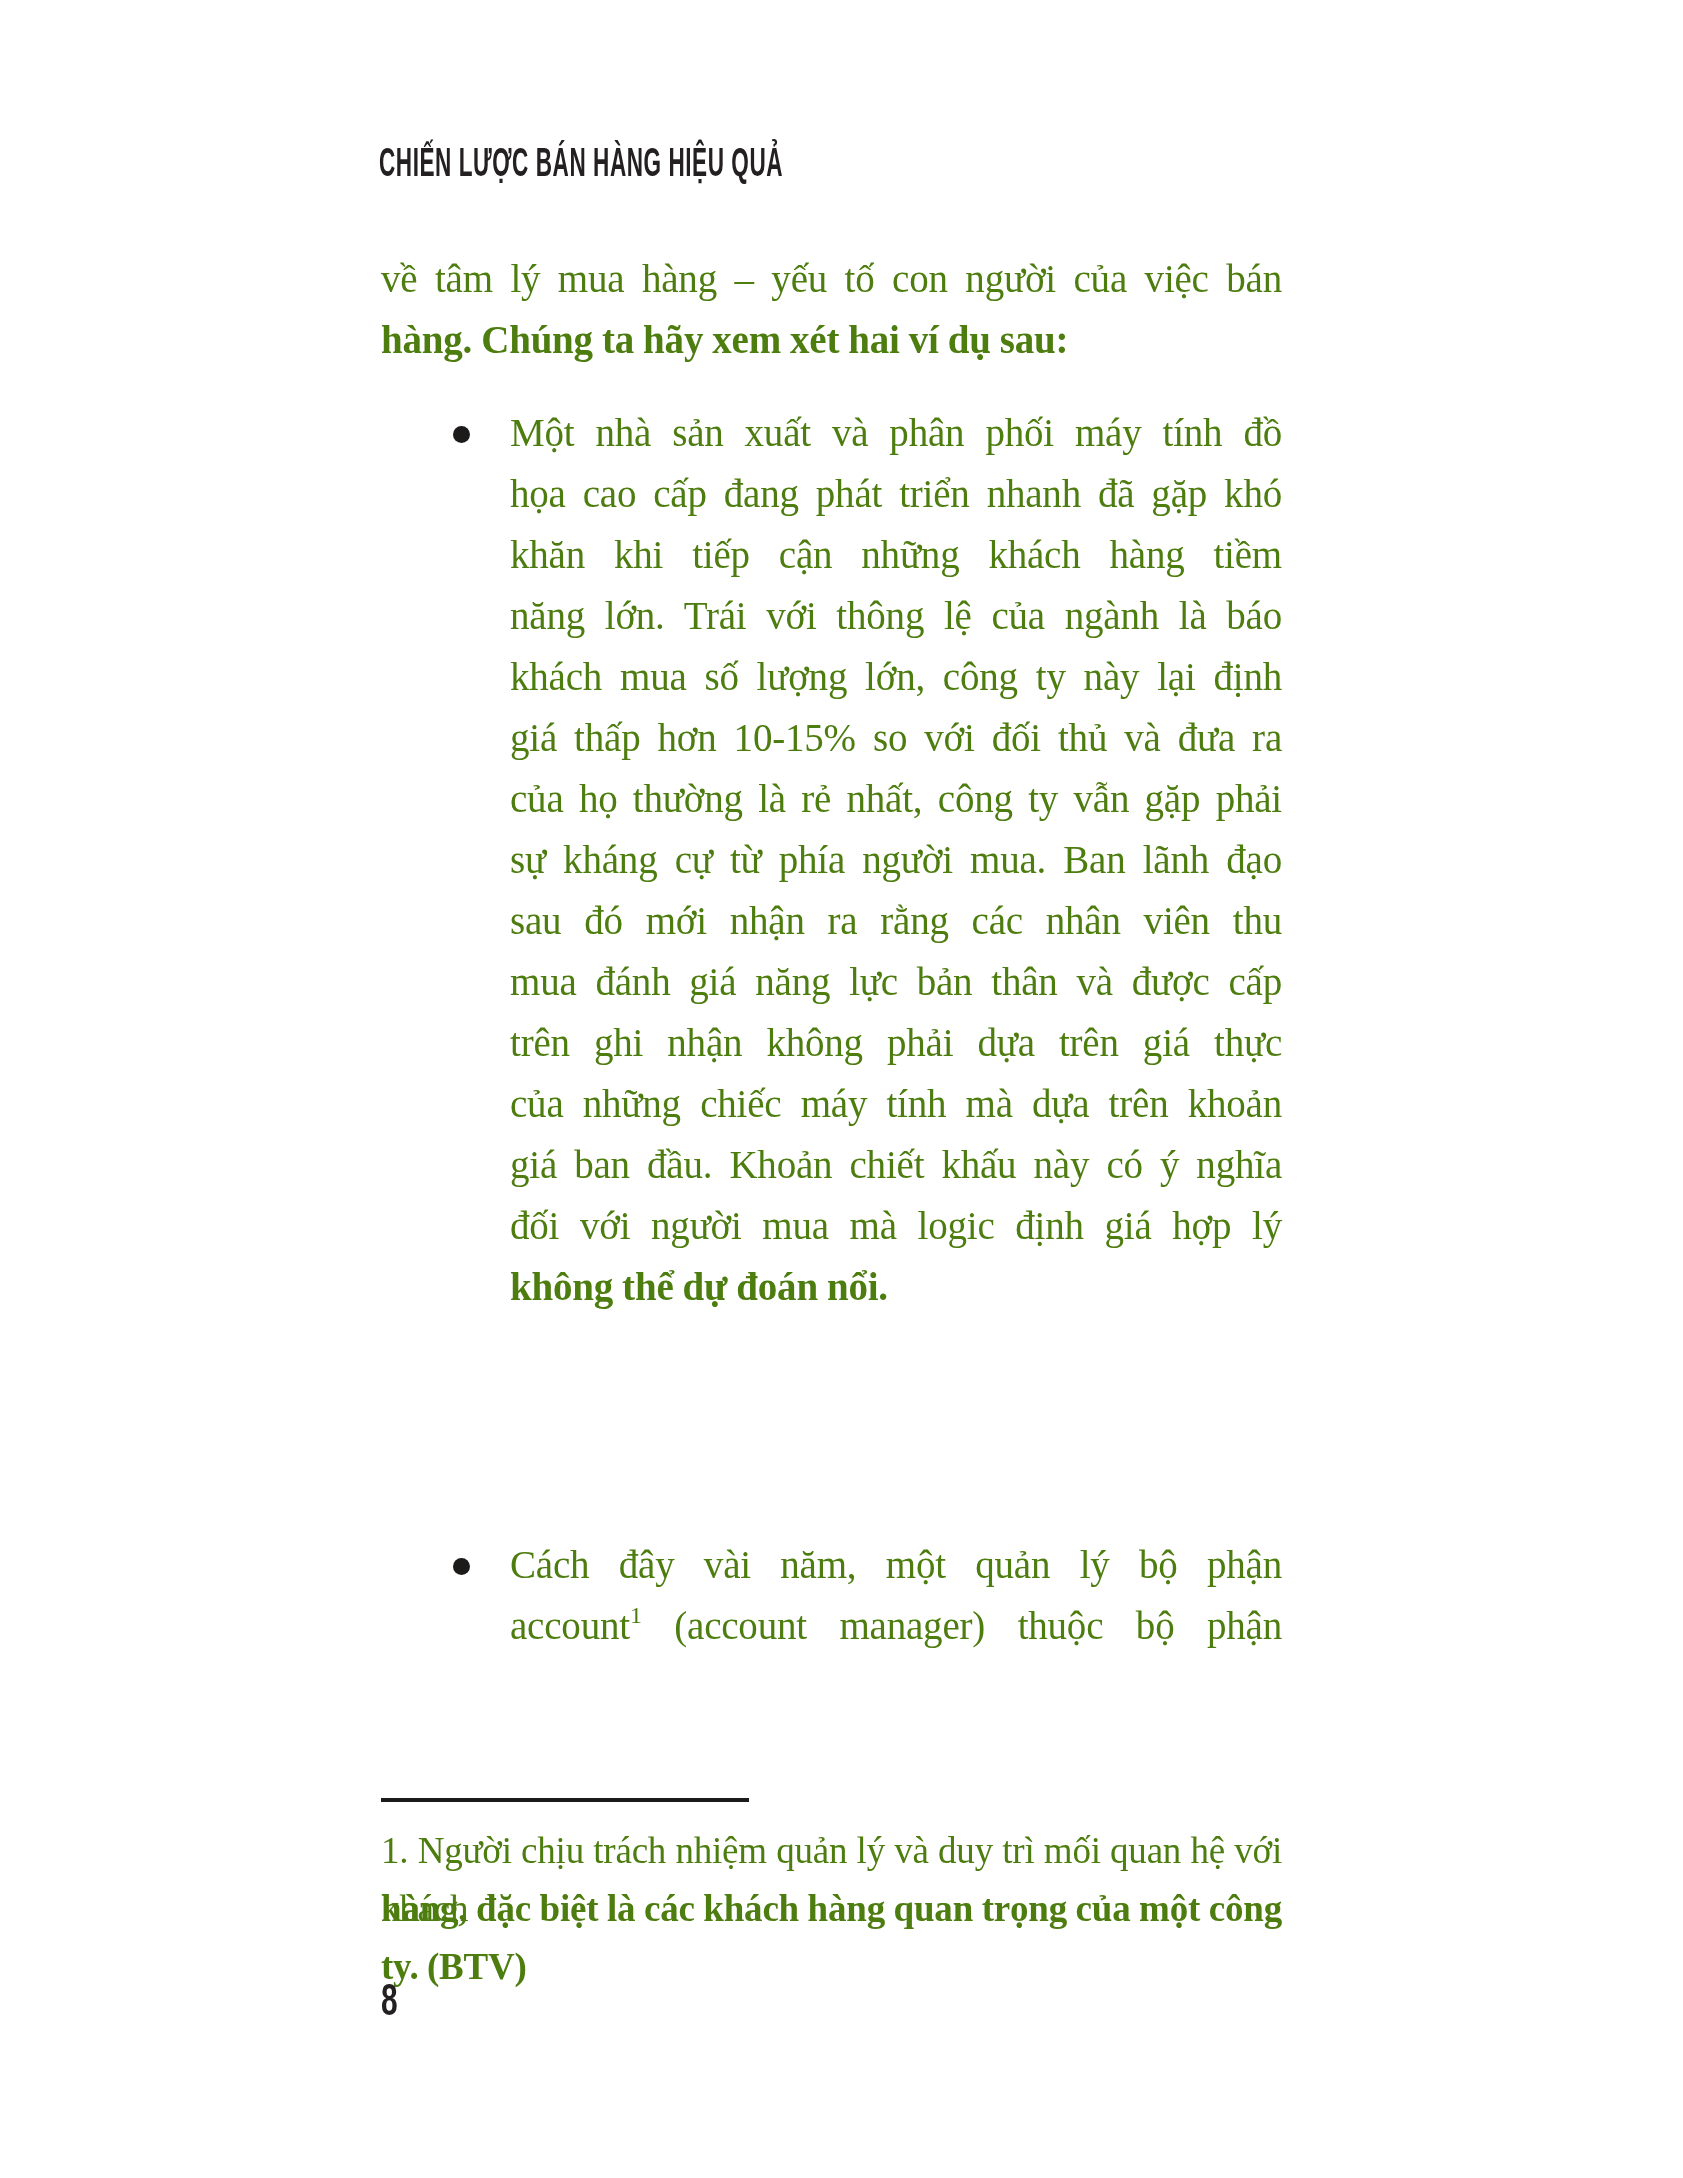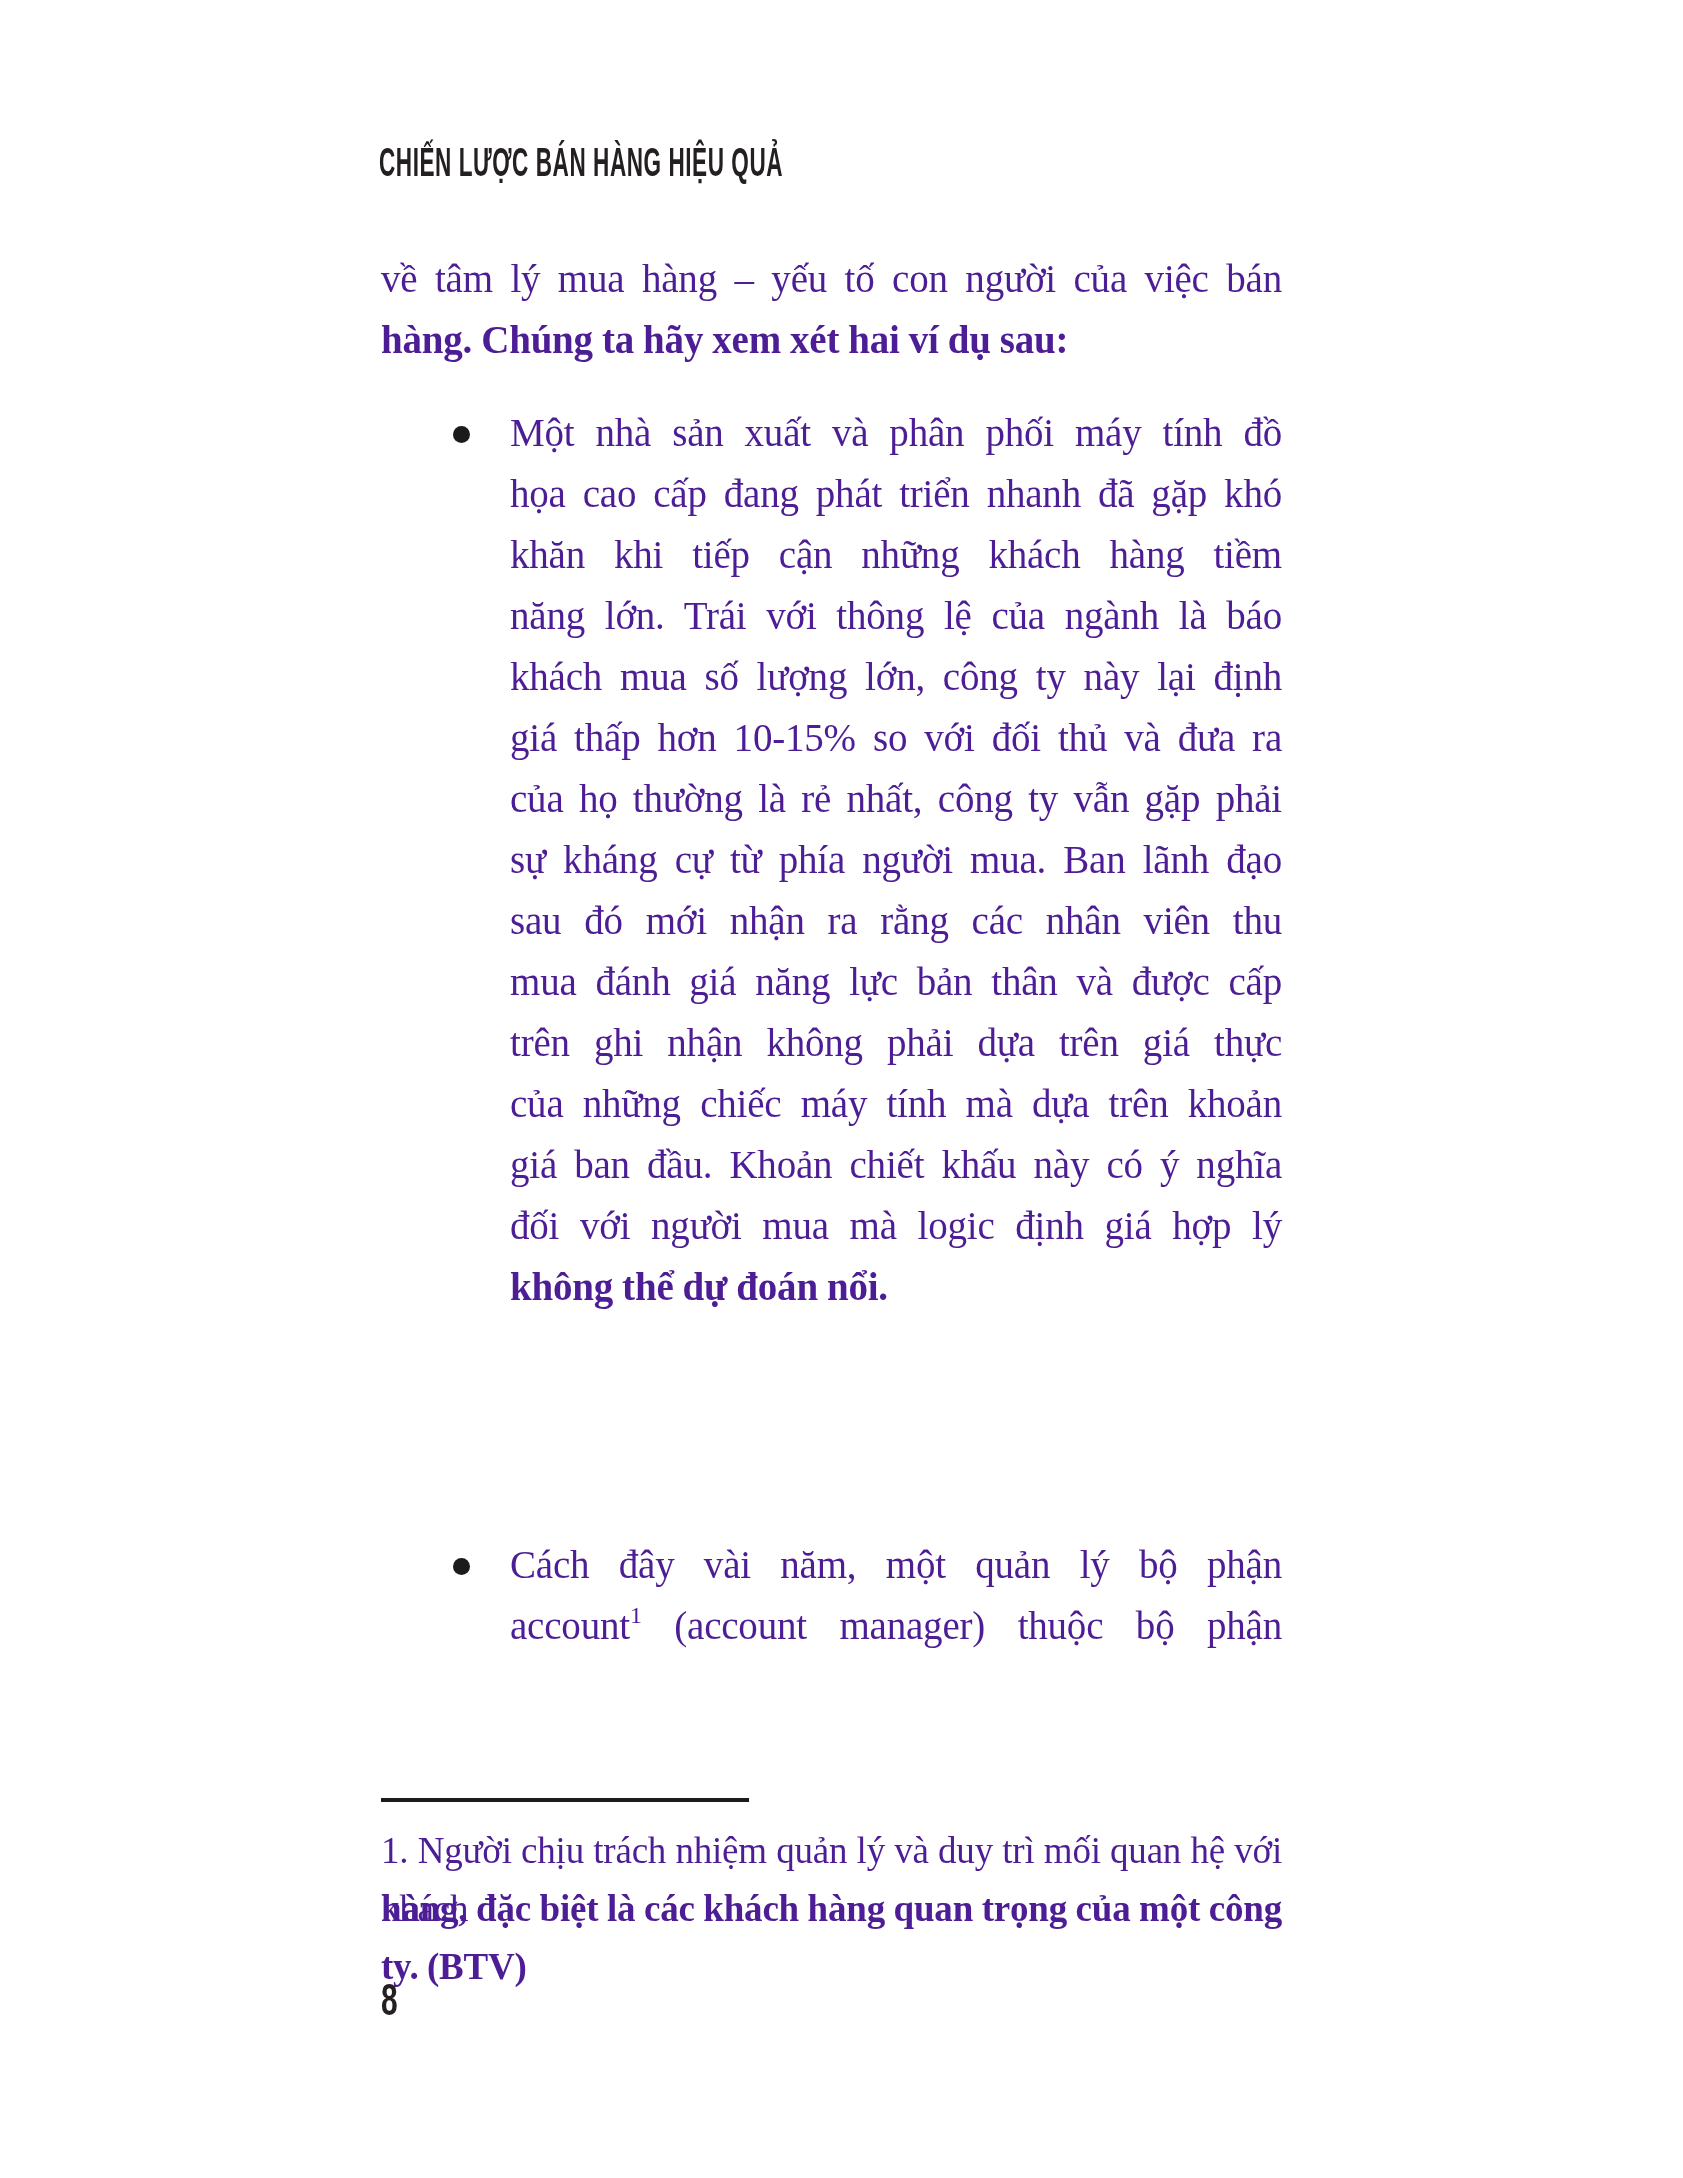--- a/index.html
+++ b/index.html
@@ -8,21 +8,21 @@
         color:#221e1e;font-family:"Liberation Serif","DejaVu Serif",serif;}
 
   
   .running-head{position:absolute;left:379px;top:142px;white-space:nowrap;}
   .running-head span{display:inline-block;font-family:"Liberation Sans","DejaVu Sans",sans-serif;
         font-weight:bold;font-size:41px;line-height:41px;letter-spacing:1px;
         transform:scaleX(0.55);transform-origin:left center;color:#242021;}
 
   
   .line{height:61px;line-height:61px;font-size:39px;letter-spacing:-0.2px;word-spacing:-0.5px;
-        text-align:justify;text-align-last:justify;white-space:normal;color:#4c1d95;}
+        text-align:justify;text-align-last:justify;white-space:normal;color:#4d7c0f;}
   .last-left{text-align-last:left;font-weight:bold;}
 
   .intro{position:absolute;left:381px;top:248px;width:901px;}
 
   .bullet{position:absolute;left:381px;width:901px;}
   .b1{top:402px;}
   .b2{top:1534px;}
   .dot{position:absolute;left:72px;top:24px;width:17px;height:17px;border-radius:50%;background:#1d1a1a;}
   .btext{position:absolute;left:129px;top:0;width:772px;}
 

